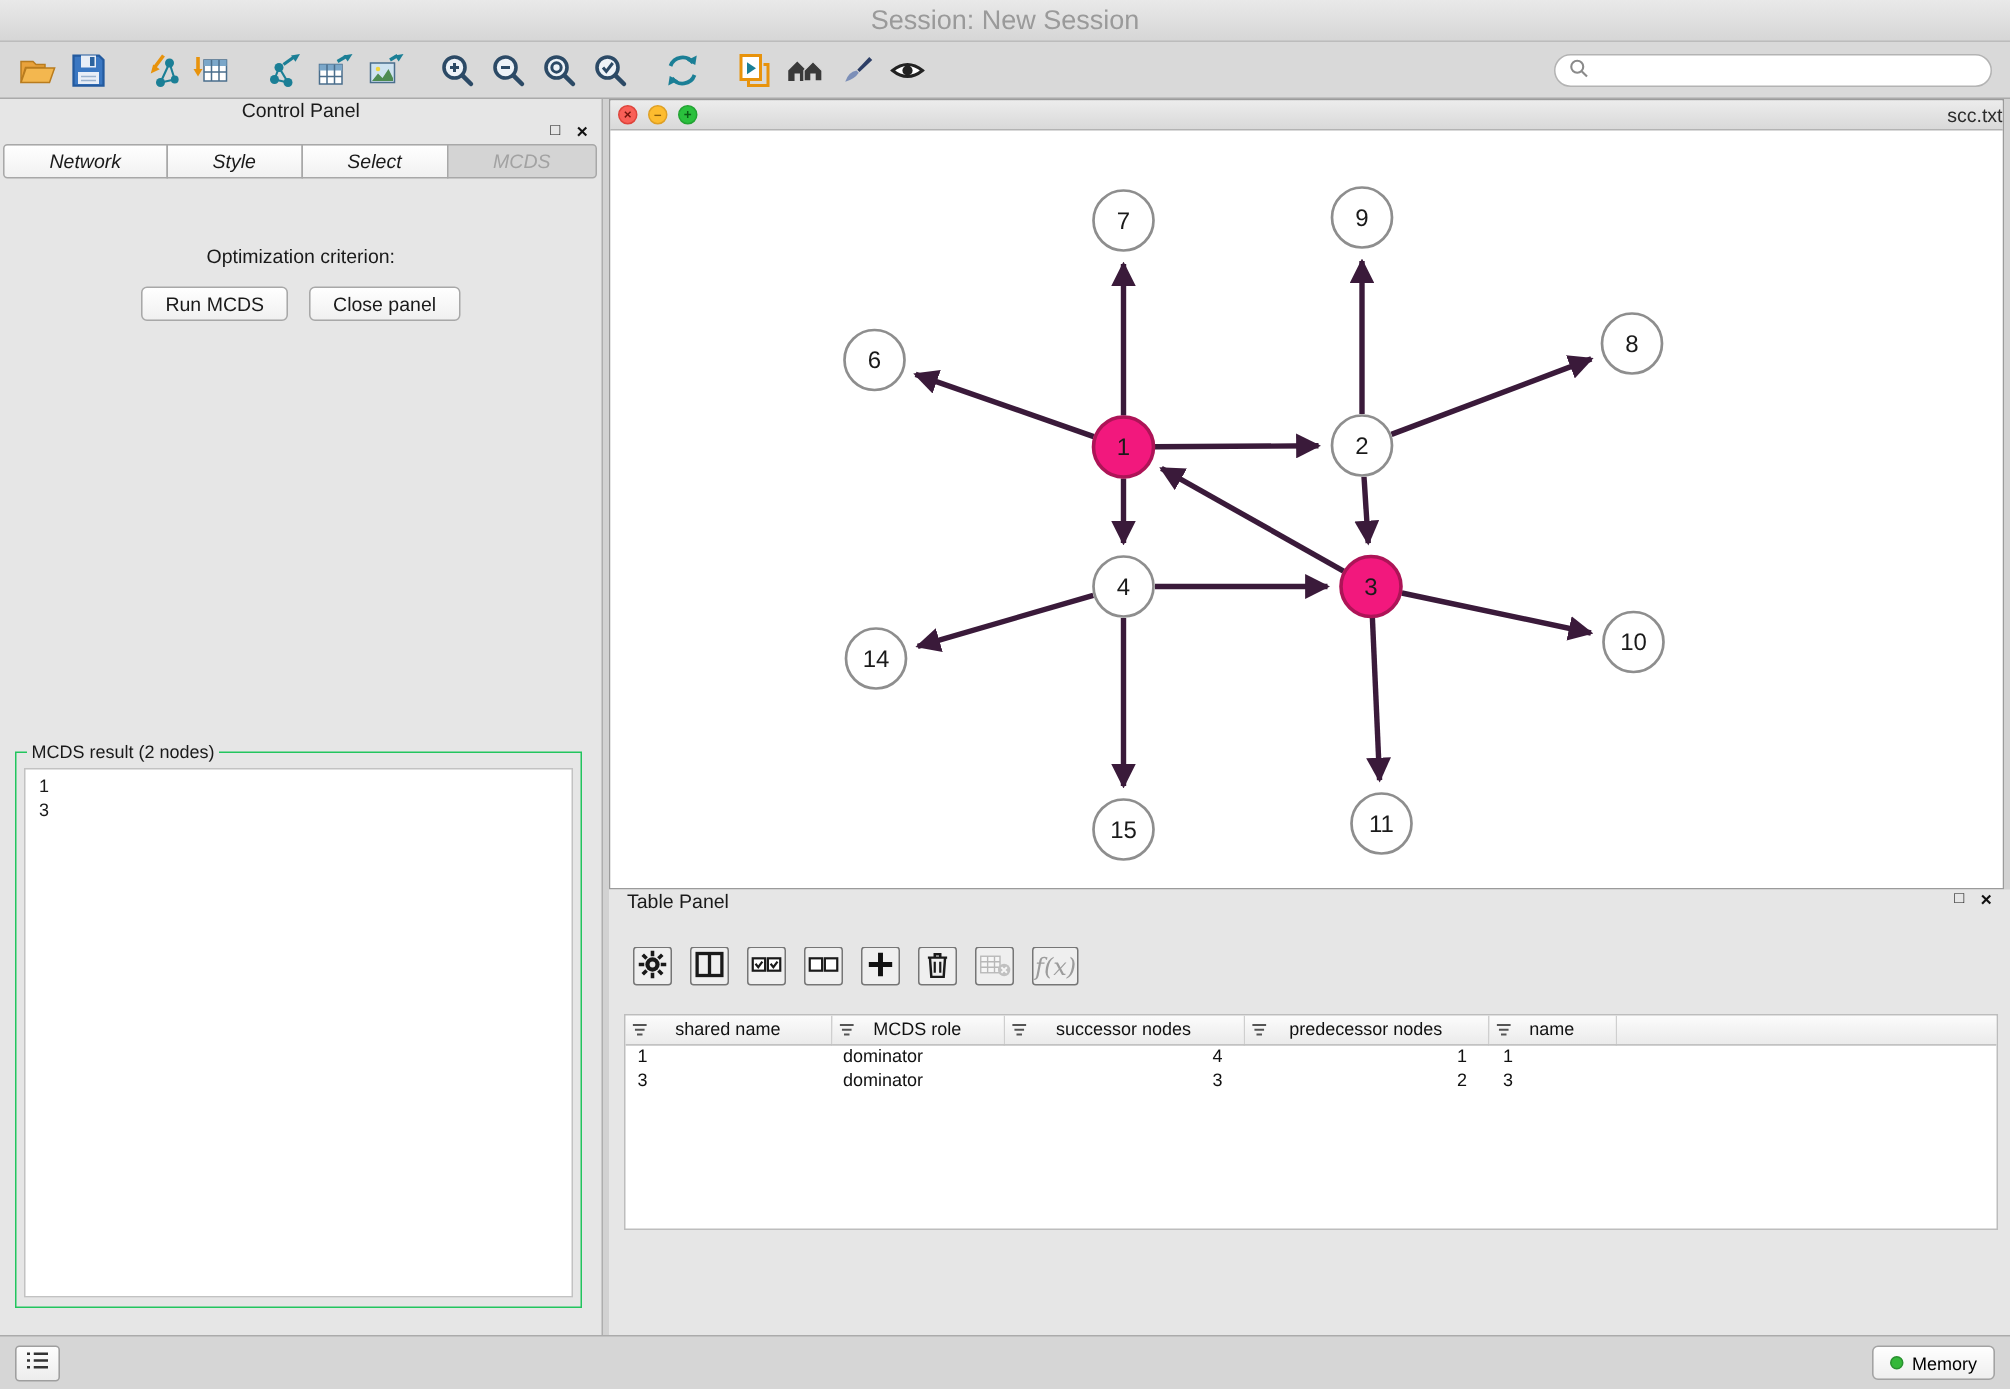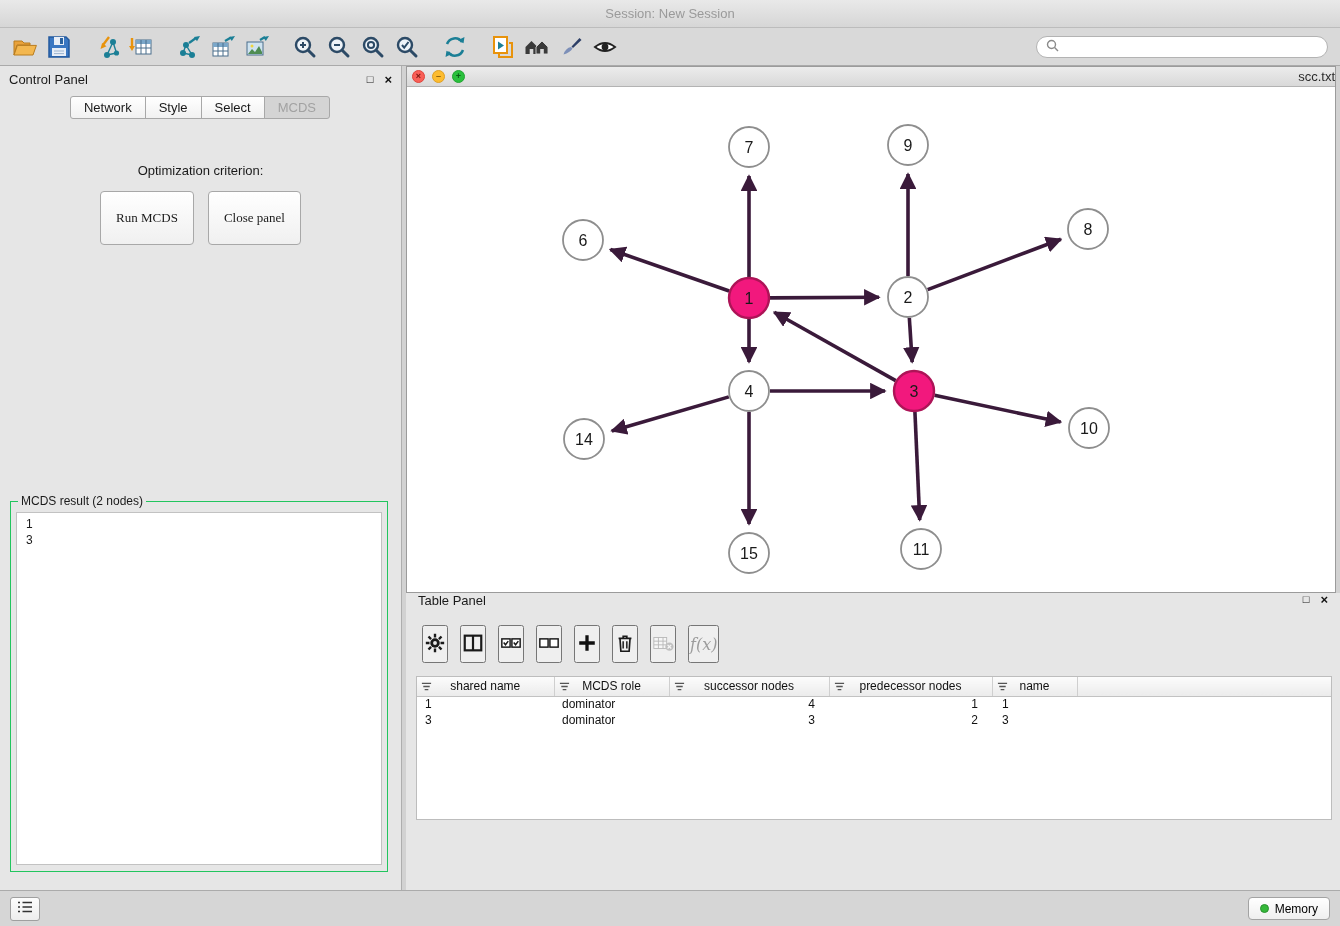--- a/index.html
+++ b/index.html
@@ -4,58 +4,58 @@
 <style>
   * { margin:0; padding:0; box-sizing:border-box; }
   html,body { width:1340px; height:926px; }
   body { font-family:"Liberation Sans", sans-serif; background:#d2d2d2; position:relative;
          overflow:hidden; font-size:13px; color:#1a1a1a; }
 
   
   .titlebar { position:absolute; left:0; top:0; width:1340px; height:28px;
     background:linear-gradient(#e9e9e9,#d6d6d6); border-bottom:1px solid #bcbcbc;
     display:flex; align-items:center; justify-content:center; }
-  .titlebar .title { color:#9a9a9a; font-size:13px; }
+  .titlebar .title { color:#9a9a9a; font-size:18px; }
 
   
   .main-toolbar { position:absolute; left:0; top:28px; width:1340px; height:38px;
     background:#d9d9d9; border-bottom:1px solid #aaaaaa; display:flex; align-items:center;
     padding:0 8px; }
   .tbtn { width:34px; height:32px; display:flex; align-items:center; justify-content:center;
     border-radius:4px; background:transparent; border:none; cursor:default; }
   .tbtn .ic { display:flex; align-items:center; justify-content:center; }
   .tgap { width:14px; }
   .search-wrap { margin-left:auto; margin-right:4px; }
   .search-box { width:292px; height:22px; border:1px solid #b3b3b3; border-radius:12px;
     background:#fff; display:flex; align-items:center; padding:0 9px; gap:6px; }
   .search-box input { border:none; outline:none; flex:1; font-size:12px; background:transparent;
     font-family:"Liberation Sans",sans-serif; }
 
   
   .control-panel { position:absolute; left:0; top:66px; width:402px; height:824px;
     background:#e6e6e6; border-right:1px solid #aeaeae; }
-  .panel-header { height:26px; display:flex; align-items:center; padding:0 9px; font-size:13px; }
+  .panel-header { height:26px; display:flex; align-items:center; padding:0 9px; font-size:13px;flex-direction:column; }
   .wbtns { margin-left:auto; display:flex; gap:11px; align-items:center; }
   .wbtn { font-size:13px; font-weight:bold; color:#111; line-height:1; cursor:default; }
   .wbtn.sq { font-size:11px; font-weight:normal; }
   .cp-tabs { display:flex; justify-content:center; margin-top:4px; }
   .tabbtn { border:1px solid #a8a8a8; background:linear-gradient(#ffffff,#f1f1f1);
-    padding:3px 13px; font-size:13px; margin-left:-1px; color:#1a1a1a; }
+    padding:3px 30px; font-size:13px; margin-left:-1px; color:#1a1a1a;font-style:italic; }
   .tabbtn:first-child { border-radius:3px 0 0 3px; }
   .tabbtn:last-child { border-radius:0 3px 3px 0; }
   .tabbtn.active { background:#d4d4d4; color:#a2a2a2; }
   .cp-body { text-align:center; }
   .opt-label { margin-top:44px; font-size:13px; }
   .criterion-select { width:312px; height:25px; margin:11px auto 0;
     background:linear-gradient(#ffffff,#f2f2f2); border:1px solid #aaaaaa; border-radius:4px;
     display:flex; align-items:center; padding:0 5px 0 10px; font-size:13px; text-align:left; }
   .criterion-select .val { flex:1; }
   .cp-buttons { margin-top:13px; display:flex; justify-content:center; gap:14px; }
   .btn { border:1px solid #a8a8a8; background:linear-gradient(#ffffff,#f0f0f0);
-    border-radius:4px; padding:18px 15px; font-size:13px; color:#1a1a1a;font-family:Liberation Serif, serif; }
+    border-radius:4px; padding:3px 15px; font-size:13px; color:#1a1a1a; }
   .result-fieldset { position:absolute; left:10px; top:428px; width:378px; height:378px;
     border:1px solid #22c55e; padding:4px 5px 6px; background:transparent; }
   .result-fieldset legend { font-size:12px; padding:0 3px; margin-left:2px; color:#1a1a1a; }
   .result-inner { width:100%; height:100%; background:#fff; border:1px solid #c2c2c2;
     padding:3px 9px; text-align:left; font-size:12px; line-height:16px; overflow:hidden; }
 
   
   .v-splitter { position:absolute; left:402px; top:66px; width:4px; height:824px; background:#d2d2d2; }
   .network-window { position:absolute; left:406px; top:66px; width:930px; height:527px;
     border:1px solid #9b9b9b; background:#fff; }
@@ -69,21 +69,21 @@
   .tl.green { background:#2ac03d; border:1px solid #22a332; color:#0b5d16; }
   .nw-title { position:absolute; left:0; right:0; text-align:right; font-size:13px; color:#2b2b2b; }
   .nw-canvas { width:928px; height:505px; background:#fff; }
   .nw-canvas svg { font-family:"Liberation Sans",sans-serif; }
 
   
   .table-panel { position:absolute; left:406px; top:593px; width:934px; height:297px;
     background:#e6e6e6; }
   .tp-header { height:26px; display:flex; align-items:flex-start; padding:0 12px; font-size:13px; }
   .tp-toolbar { height:50px; display:flex; align-items:center; padding:0 16px; gap:12px; }
-  .ttbtn { width:26px; height:38px; display:flex; align-items:center; justify-content:center; }
+  .ttbtn { width:26px; height:26px; display:flex; align-items:center; justify-content:center; }
   .fx-label { font-family:"DejaVu Serif",serif; font-style:italic; color:#9c9c9c; font-size:16px; }
   .tp-table-wrap { margin:7px 8px 0 10px; background:#fff; border:1px solid #bdbdbd;
     height:144px; overflow:hidden; }
   table { border-collapse:collapse; table-layout:fixed; width:100%; font-size:12px; }
   thead th { height:19px; background:linear-gradient(#fcfcfc,#ebebeb);
     border-bottom:1px solid #c2c2c2; border-right:1px solid #cfcfcf; font-weight:normal;
     position:relative; font-size:12px; color:#111; }
   thead th.filler { border-right:none; }
   thead th .sorticon { position:absolute; left:4px; top:4px; }
   tbody td { height:16px; padding:0 8px; color:#111; }

